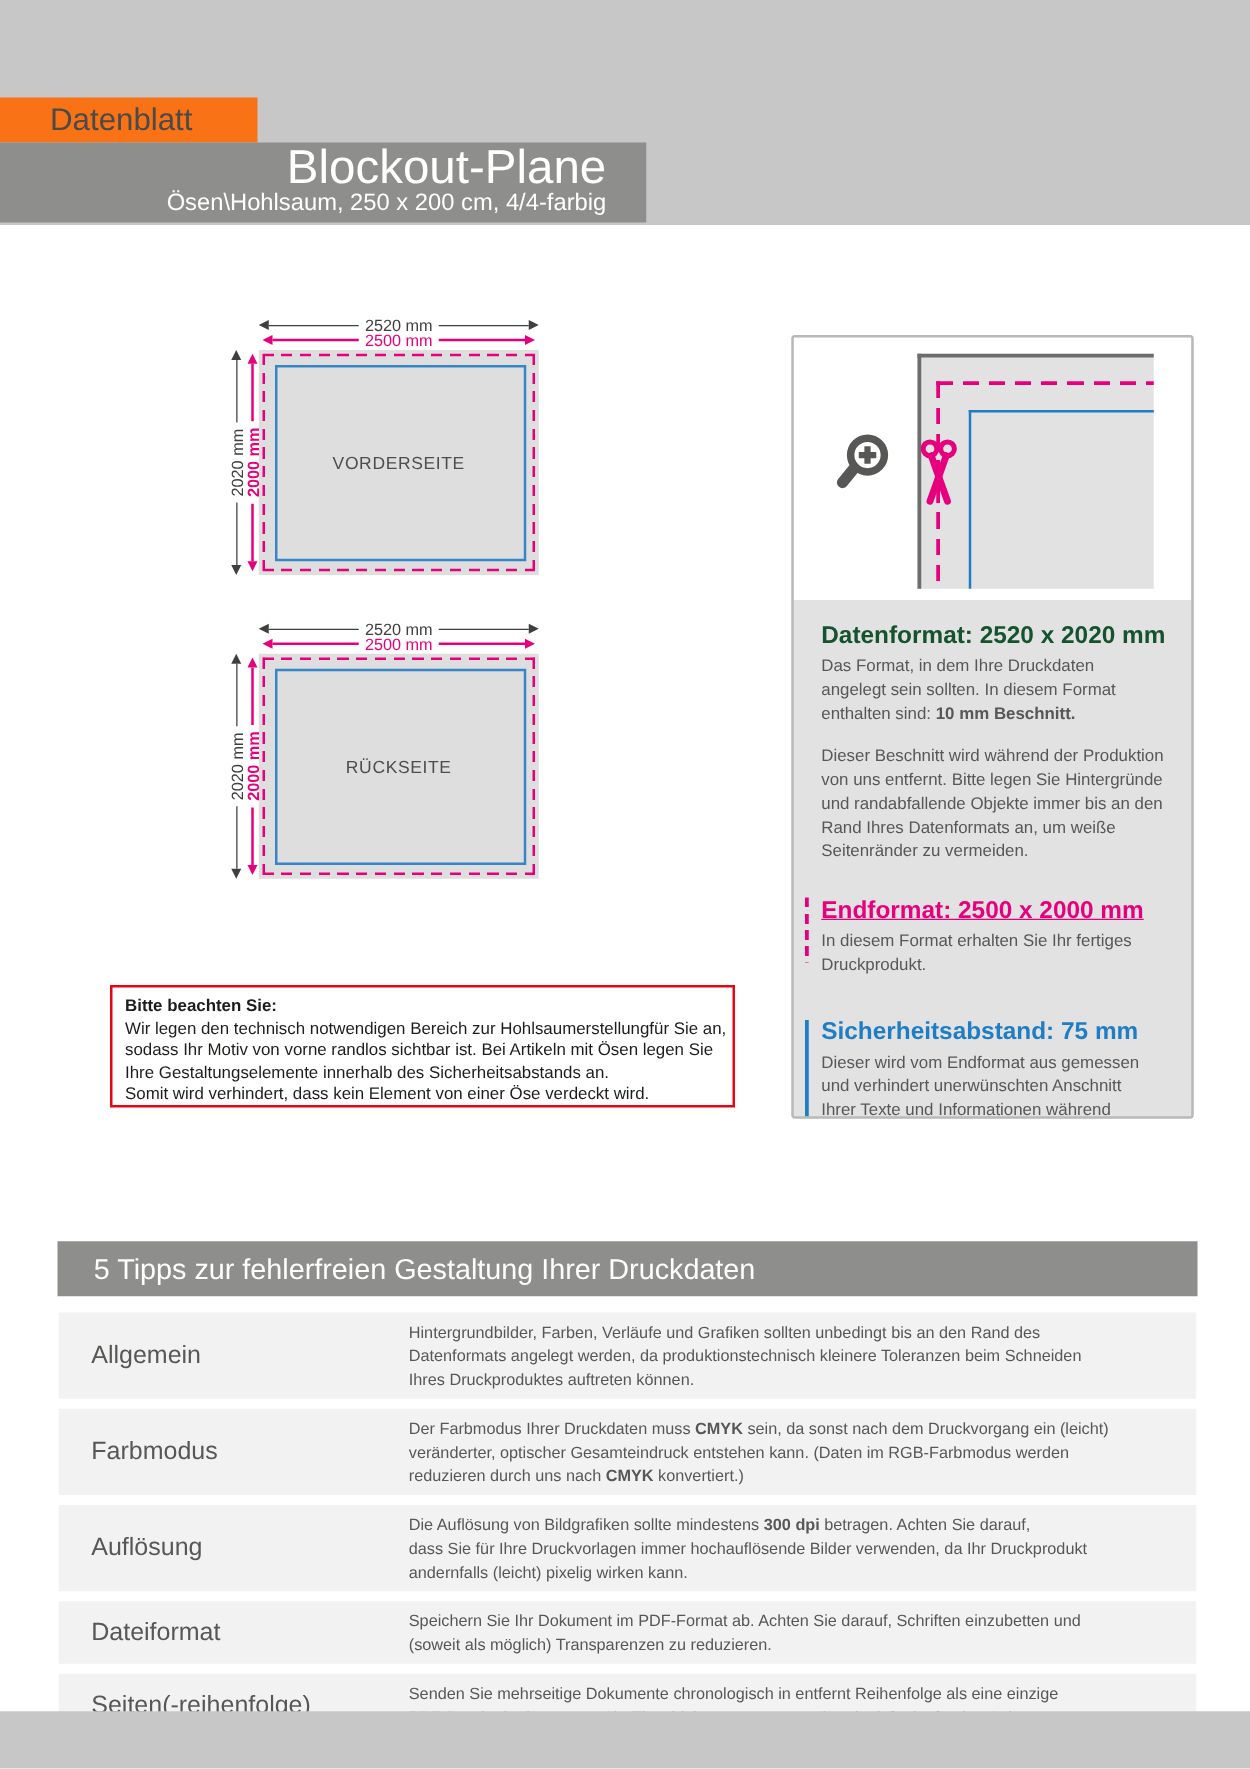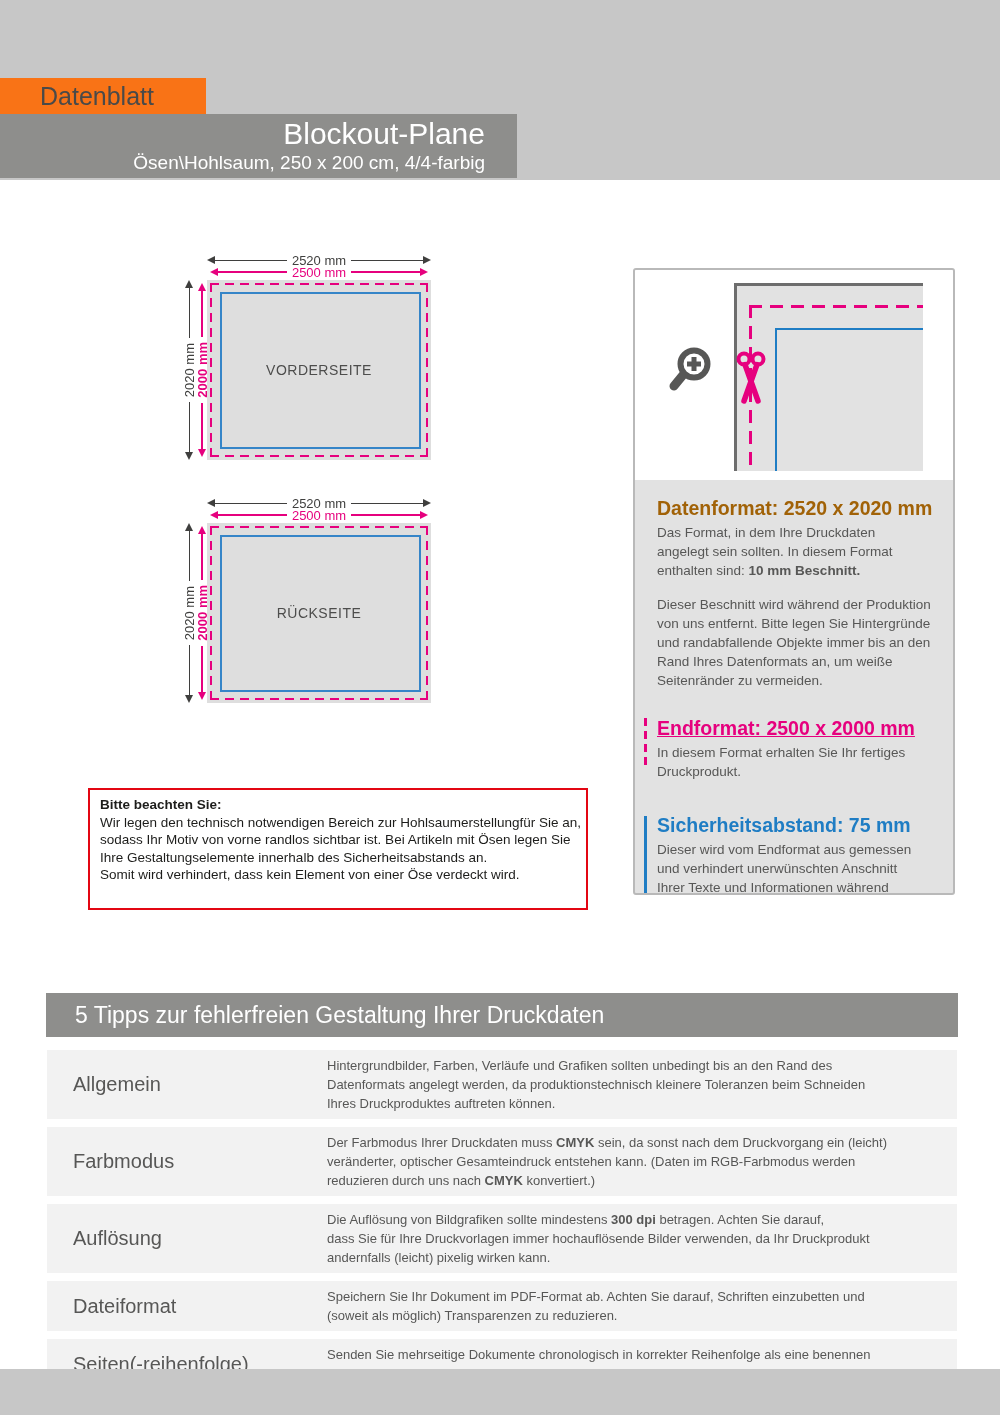--- a/index.html
+++ b/index.html
@@ -6,21 +6,21 @@
   .page{position:relative;width:1000px;height:1415px;background:#ffffff;overflow:hidden;
         font-family:"Liberation Sans",sans-serif;color:#575756;}
 
   
   .band-top{position:absolute;left:0;top:0;width:1000px;height:180px;background:#c7c7c7;}
   .datenblatt-box{position:absolute;left:0;top:78px;width:206px;height:36px;background:#f97316;
         display:flex;align-items:center;box-sizing:border-box;padding-left:40px;
         font-size:25px;color:#4a4a49;}
   .prod-band{position:absolute;left:0;top:114px;width:517px;height:64px;background:#8e8e8c;
         color:#ffffff;text-align:right;box-sizing:border-box;padding:3px 32px 0 0;}
-  .prod-name{font-size:30px;line-height:34px;}
+  .prod-name{font-size:38px;line-height:34px;}
   .prod-spec{font-size:19px;line-height:24px;}
 
   
   .diagram{position:absolute;width:260px;height:212px;}
   .fmt-rect{position:absolute;left:32px;top:28px;width:224px;height:180px;background:#dedede;}
   .dash-rect{position:absolute;left:35px;top:31px;width:218px;height:174px;
       background-image:
         repeating-linear-gradient(90deg,#e6007e 0 9px,transparent 9px 15px),
         repeating-linear-gradient(90deg,#e6007e 0 9px,transparent 9px 15px),
         repeating-linear-gradient(180deg,#e6007e 0 9px,transparent 9px 15px),
@@ -60,33 +60,33 @@
          border-top:3px solid #6d6d6d;border-left:3px solid #6d6d6d;box-sizing:border-box;}
   .illu-dash-h{position:absolute;left:114px;top:35px;width:174px;height:3px;
          background:repeating-linear-gradient(90deg,#e6007e 0 13px,transparent 13px 21px);}
   .illu-dash-v{position:absolute;left:114px;top:35px;width:3px;height:166px;
          background:repeating-linear-gradient(180deg,#e6007e 0 13px,transparent 13px 21px);}
   .illu-blue-h{position:absolute;left:140px;top:58px;width:148px;height:2px;background:#1f7dc4;}
   .illu-blue-v{position:absolute;left:140px;top:58px;width:2px;height:143px;background:#1f7dc4;}
   .icon-scissors{position:absolute;left:100px;top:81px;}
   .icon-magnifier{position:absolute;left:32px;top:74px;}
   .panel-body{padding:16px 8px 0 22px;}
-  .sec-head{font-size:19.5px;line-height:24px;font-weight:bold;color:#a16207;white-space:nowrap;}
+  .sec-head{font-size:19.5px;line-height:24px;font-weight:bold;color:#14532d;white-space:nowrap;}
   .sec-head.mag{color:#e6007e;text-decoration:underline;}
   .sec-head.blu{color:#1f7dc4;}
   .p{font-size:13.5px;line-height:19px;color:#575756;white-space:nowrap;margin-top:3px;}
   .p.gap{margin-top:15px;}
   .sec2{margin-top:26px;position:relative;}
   .sec3{margin-top:32px;position:relative;}
   .marker-dashed{position:absolute;left:-13px;top:2px;width:3px;height:52px;
          background:repeating-linear-gradient(180deg,#e6007e 0 8px,transparent 8px 13px);}
   .marker-solid{position:absolute;left:-13px;top:3px;width:3px;height:86px;background:#1f7dc4;}
 
   
-  .note-box{position:absolute;left:88px;top:788px;width:500px;height:122px;background:#ffffff;
+  .note-box{position:absolute;left:88px;top:788px;width:500px;height:98px;background:#ffffff;
          border:2px solid #e30613;box-sizing:border-box;padding:6px 0 0 10px;
          font-size:13.5px;line-height:17.5px;color:#1d1d1b;}
   .note-title{font-weight:bold;}
   .note-body{white-space:nowrap;}
 
   
   .tips-band{position:absolute;left:46px;top:993px;width:912px;height:44px;background:#8e8e8c;
          color:#ffffff;display:flex;align-items:center;box-sizing:border-box;padding-left:29px;
          font-size:23px;}
   .tips-rows{position:absolute;left:47px;top:1050px;width:910px;display:flex;
@@ -245,19 +245,19 @@
     <div class="tip-row h62">
       <div class="tip-label">Auflösung</div>
       <div class="tip-desc"><span>Die Auflösung von Bildgrafiken sollte mindestens </span><span class="b">300 dpi</span><span> betragen. Achten Sie darauf,</span><br><span>dass Sie für Ihre Druckvorlagen immer hochauflösende Bilder verwenden, da Ihr Druckprodukt</span><br><span>andernfalls (leicht) pixelig wirken kann.</span></div>
     </div>
     <div class="tip-row h45">
       <div class="tip-label">Dateiformat</div>
       <div class="tip-desc"><span>Speichern Sie Ihr Dokument im PDF-Format ab. Achten Sie darauf, Schriften einzubetten und</span><br><span>(soweit als möglich) Transparenzen zu reduzieren.</span></div>
     </div>
     <div class="tip-row h44">
       <div class="tip-label">Seiten(-reihenfolge)</div>
-      <div class="tip-desc"><span>Senden Sie mehrseitige Dokumente chronologisch in korrekter Reihenfolge als eine benennen</span><br><span>PDF-Datei oder benennen Sie Einzeldokumente entsprechend mit fortlaufenden Seitennummern.</span></div>
+      <div class="tip-desc"><span>Senden Sie mehrseitige Dokumente chronologisch in entfernt Reihenfolge als eine einzige</span><br><span>PDF-Datei oder benennen Sie Einzeldokumente entsprechend mit fortlaufenden Seitennummern.</span></div>
     </div>
   </div>
 
   <div class="footer-band"></div>
 
 </div>
 
 </body></html>

